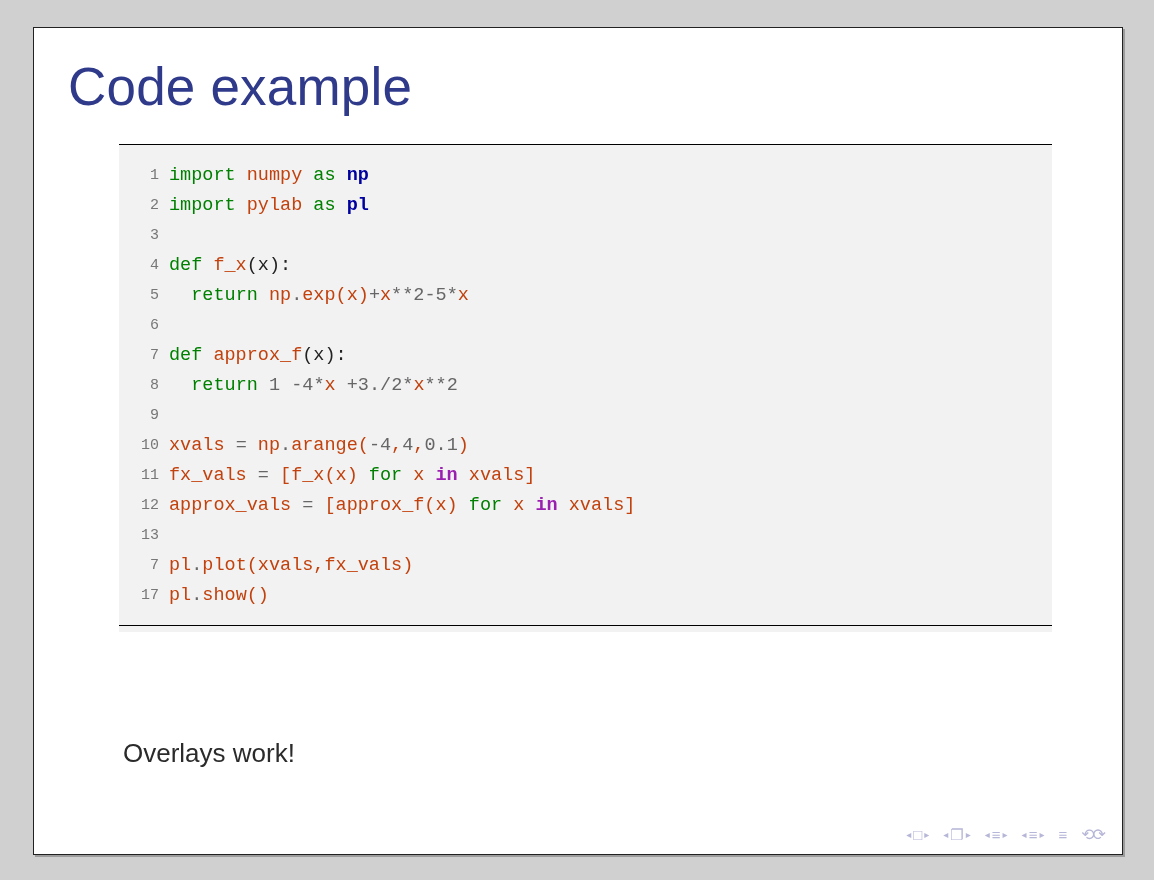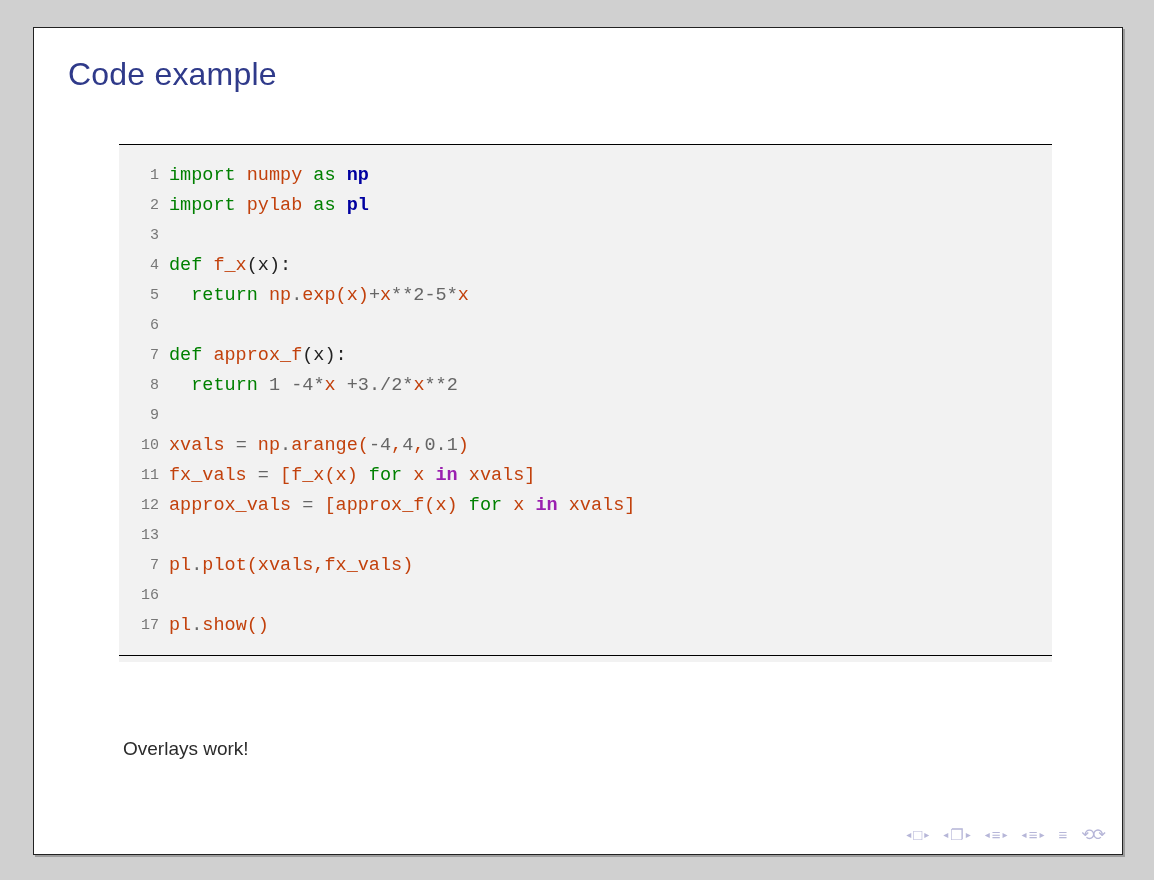--- a/index.html
+++ b/index.html
@@ -18,21 +18,21 @@
     width: 1088px;
     height: 826px;
     background: #ffffff;
     border: 1px solid #222;
     box-shadow: 2px 2px 0 rgba(0,0,0,0.25);
   }
   .title {
     position: absolute;
     left: 34px;
     top: 28px;
-    font-size: 32px;
+    font-size: 53px;
     font-weight: 400;
     color: #2f3a8a;
     letter-spacing: 0.2px;
   }
   .code-frame {
     position: absolute;
     left: 85px;
     top: 116px;
     width: 933px;
     background: #f2f2f2;
@@ -68,21 +68,21 @@
   .kw-green  { color: #008000; font-weight: normal; }
   .kw-blue   { color: #0000a0; font-weight: bold; }
   .ident     { color: #c2410c; }
   .num       { color: #666666; }
   .op        { color: #666666; }
   .paren     { color: #222; }
   .caption {
     position: absolute;
     left: 89px;
     top: 710px;
-    font-size: 19px;
+    font-size: 26px;
     color: #2b2b2b;
     font-weight: 400;
   }
   .nav {
     position: absolute;
     right: 18px;
     bottom: 10px;
     display: flex;
     align-items: center;
     gap: 14px;
@@ -128,21 +128,20 @@
 
       <div class="code-row"><span class="lineno">11</span><span class="code-cell"><span class="ident">fx_vals </span><span class="op">=</span><span class="ident"> [f_x(x) </span><span class="kw-green">for</span><span class="ident"> x </span><span style="color:#9a1fb0;font-weight:bold">in</span><span class="ident"> xvals]</span></span></div>
 
       <div class="code-row"><span class="lineno">12</span><span class="code-cell"><span class="ident">approx_vals </span><span class="op">=</span><span class="ident"> [approx_f(x) </span><span class="kw-green">for</span><span class="ident"> x </span><span style="color:#9a1fb0;font-weight:bold">in</span><span class="ident"> xvals]</span></span></div>
 
       <div class="code-row"><span class="lineno">13</span><span class="code-cell"></span></div>
 
       <div class="code-row"><span class="lineno">7</span><span class="code-cell"><span class="ident">pl</span><span class="op">.</span><span class="ident">plot(xvals,fx_vals)</span></span></div>
 
 
-      <div class="code-row"><span class="lineno">16</span><span class="code-cell"></span></div>
 
       <div class="code-row"><span class="lineno">17</span><span class="code-cell"><span class="ident">pl</span><span class="op">.</span><span class="ident">show()</span></span></div>
 
     </div>
     <hr class="bottom">
   </div>
 
   <div class="caption">Overlays work!</div>
 
   <div class="nav">

